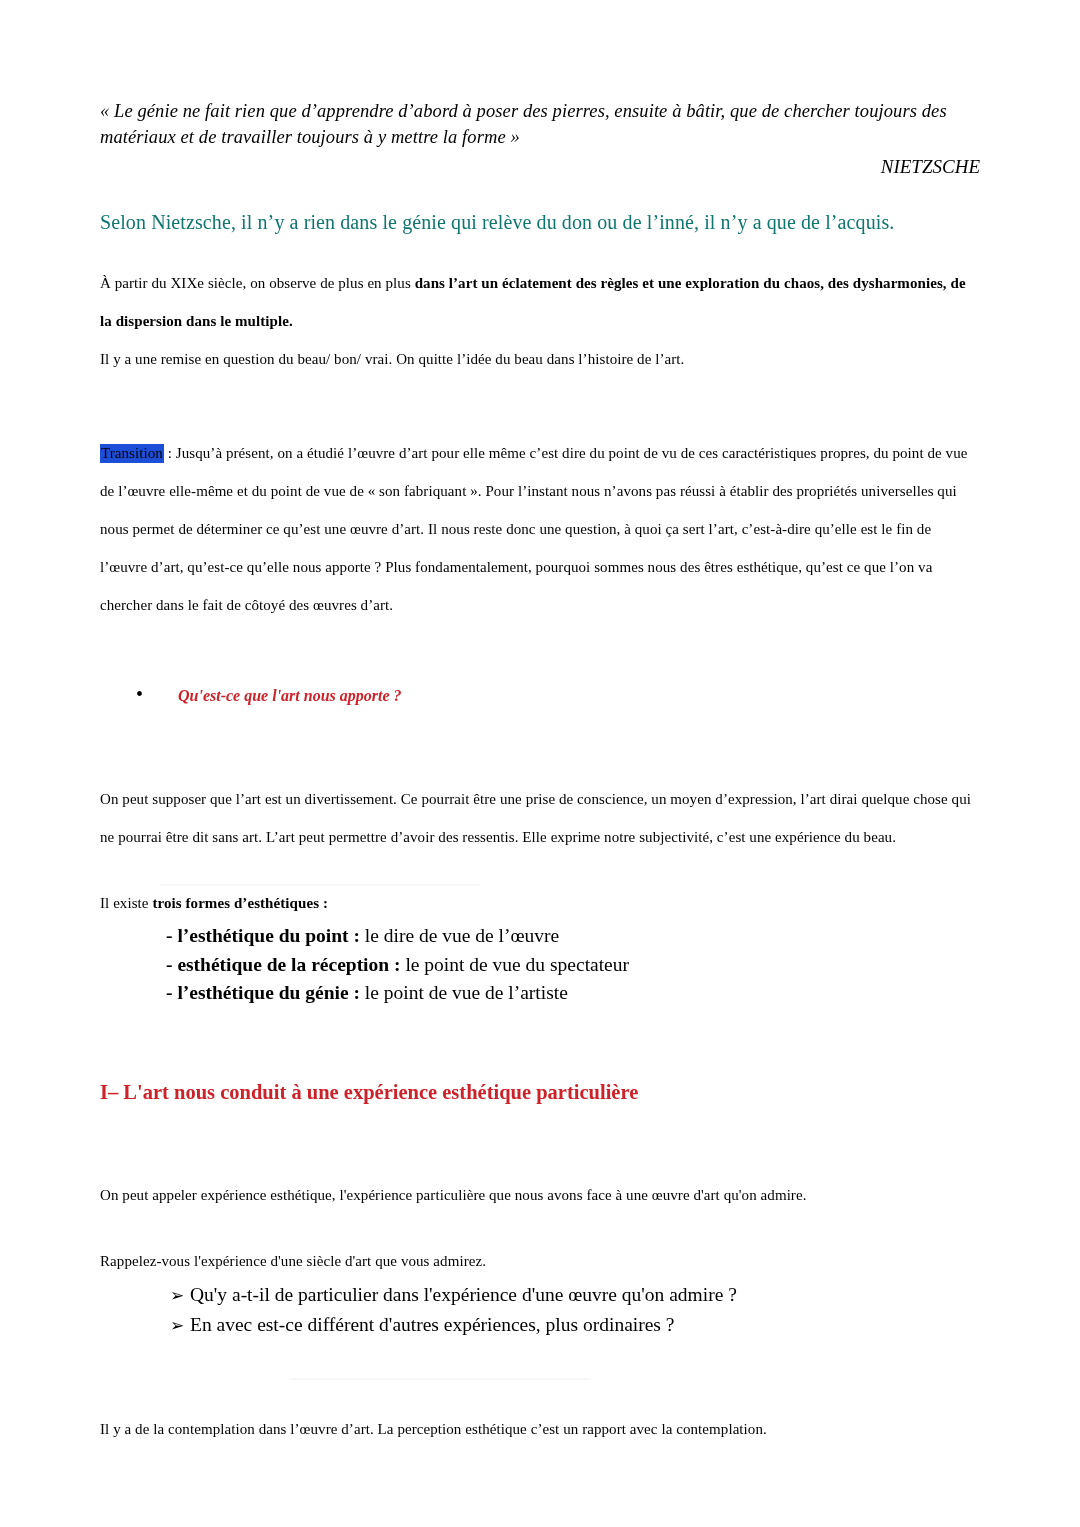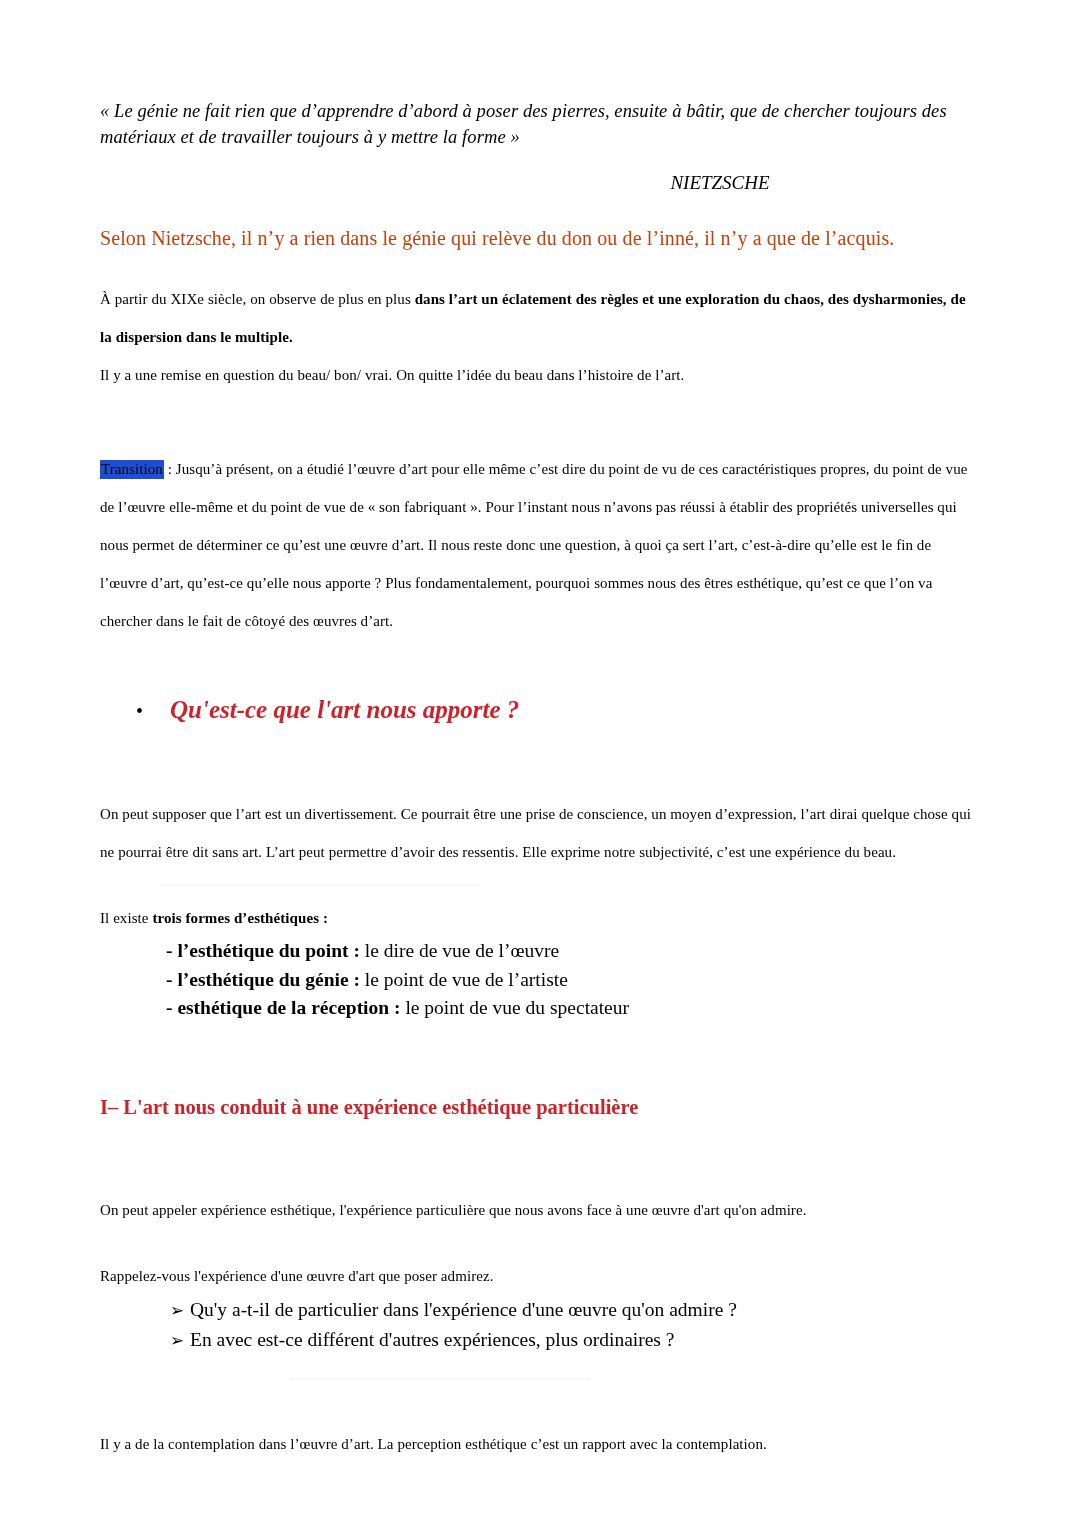--- a/index.html
+++ b/index.html
@@ -46,28 +46,28 @@
   
   .quote {
     font-style: italic;
     font-size: 18.5px;
     line-height: 26px;
   }
   .attrib {
     font-style: italic;
     font-size: 19px;
     line-height: 26px;
-    text-align: center;
+    text-align: right;
     padding-left: 360px;
-    margin-top: 20px;
+    margin-top: 4px;
   }
 
   
   .red-line {
-    color: #c2410c;
+    color: #0f766e;
     font-size: 20px;
     line-height: 28px;
   }
   b, .bold { font-weight: bold; }
 
   
   .hl {
     background-color: #1d4ed8;
     padding: 1px 1px 2px 1px;
   }
@@ -82,22 +82,23 @@
     color: #000000;
     font-size: 20px;
     line-height: 28px;
     width: 34px;
     flex: 0 0 34px;
   }
   .bullet-text {
     color: #CC2229;
     font-weight: bold;
     font-style: italic;
-    font-size: 25px;
-    line-height: 28px;
+    font-size: 16px;
+    line-height: 28px;
+    margin-left: 8px;
   }
 
   
   .dash-item {
     font-size: 19.5px;
     line-height: 28.5px;
     padding-left: 66px;
   }
 
   
@@ -168,35 +169,35 @@
     <div class="spacer-xl"></div>
     <div class="spacer-sm"></div>
 
     <p class="para">On peut supposer que l’art est un divertissement. Ce pourrait être une prise de conscience, un moyen d’expression, l’art dirai quelque chose qui ne pourrai être dit sans art. L’art peut permettre d’avoir des ressentis. Elle exprime notre subjectivité, c’est une expérience du beau.</p>
 
     <div class="spacer-md"></div>
 
     <p class="para"><span>Il existe </span><b>trois formes d’esthétiques :</b></p>
 
     <div class="dash-item"><b>- </b><b>l’esthétique du point :</b><span> le dire de vue de l’œuvre</span></div>
+    <div class="dash-item"><b>- </b><b>esthétique de la réception :</b><span> le point de vue du spectateur</span></div>
     <div class="dash-item"><b>- </b><b>l’esthétique du génie :</b><span> le point de vue de l’artiste</span></div>
-    <div class="dash-item"><b>- </b><b>esthétique de la réception :</b><span> le point de vue du spectateur</span></div>
 
     <div class="spacer-xxl"></div>
 
     <div><span class="heading-red">I– L'art nous conduit à une expérience esthétique particulière </span></div>
 
     <div class="spacer-xl"></div>
     <div class="spacer-sm"></div>
 
     <p class="para">On peut appeler expérience esthétique, l'expérience particulière que nous avons face à une œuvre d'art qu'on admire.</p>
 
     <div class="spacer-md"></div>
 
-    <p class="para">Rappelez-vous l'expérience d'une œuvre d'art que poser admirez.</p>
+    <p class="para">Rappelez-vous l'expérience d'une siècle d'art que vous admirez.</p>
     <div class="arrow-row">
       <span class="arrow-glyph">➢</span>
       <span>Qu'y a-t-il de particulier dans l'expérience d'une œuvre qu'on admire ?</span>
     </div>
     <div class="arrow-row">
       <span class="arrow-glyph">➢</span>
       <span>En avec est-ce différent d'autres expériences, plus ordinaires ?</span>
     </div>
 
     <div class="spacer-xl"></div>

